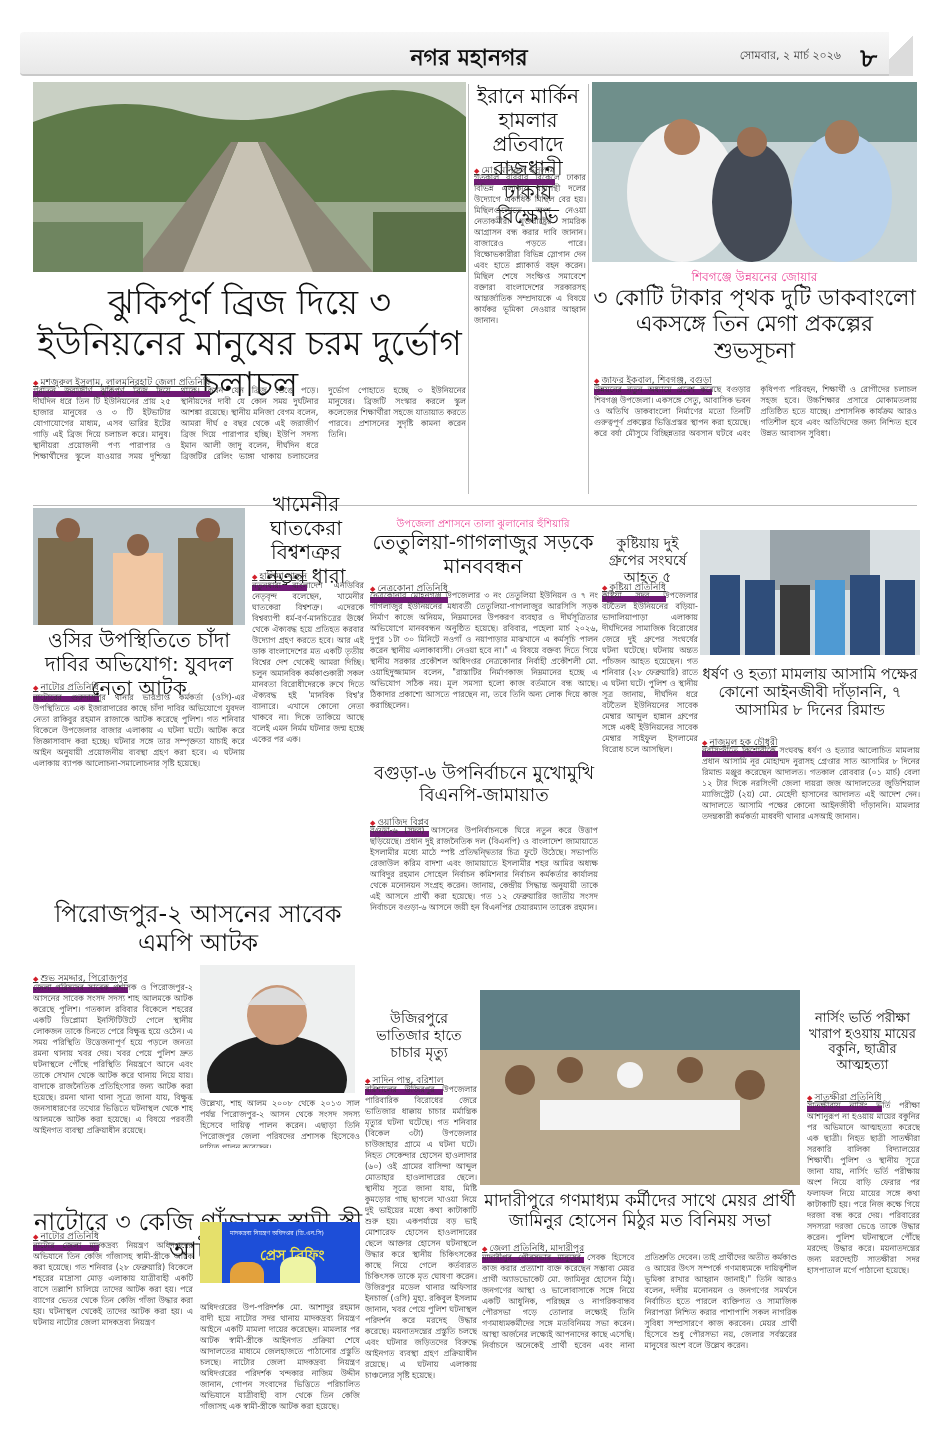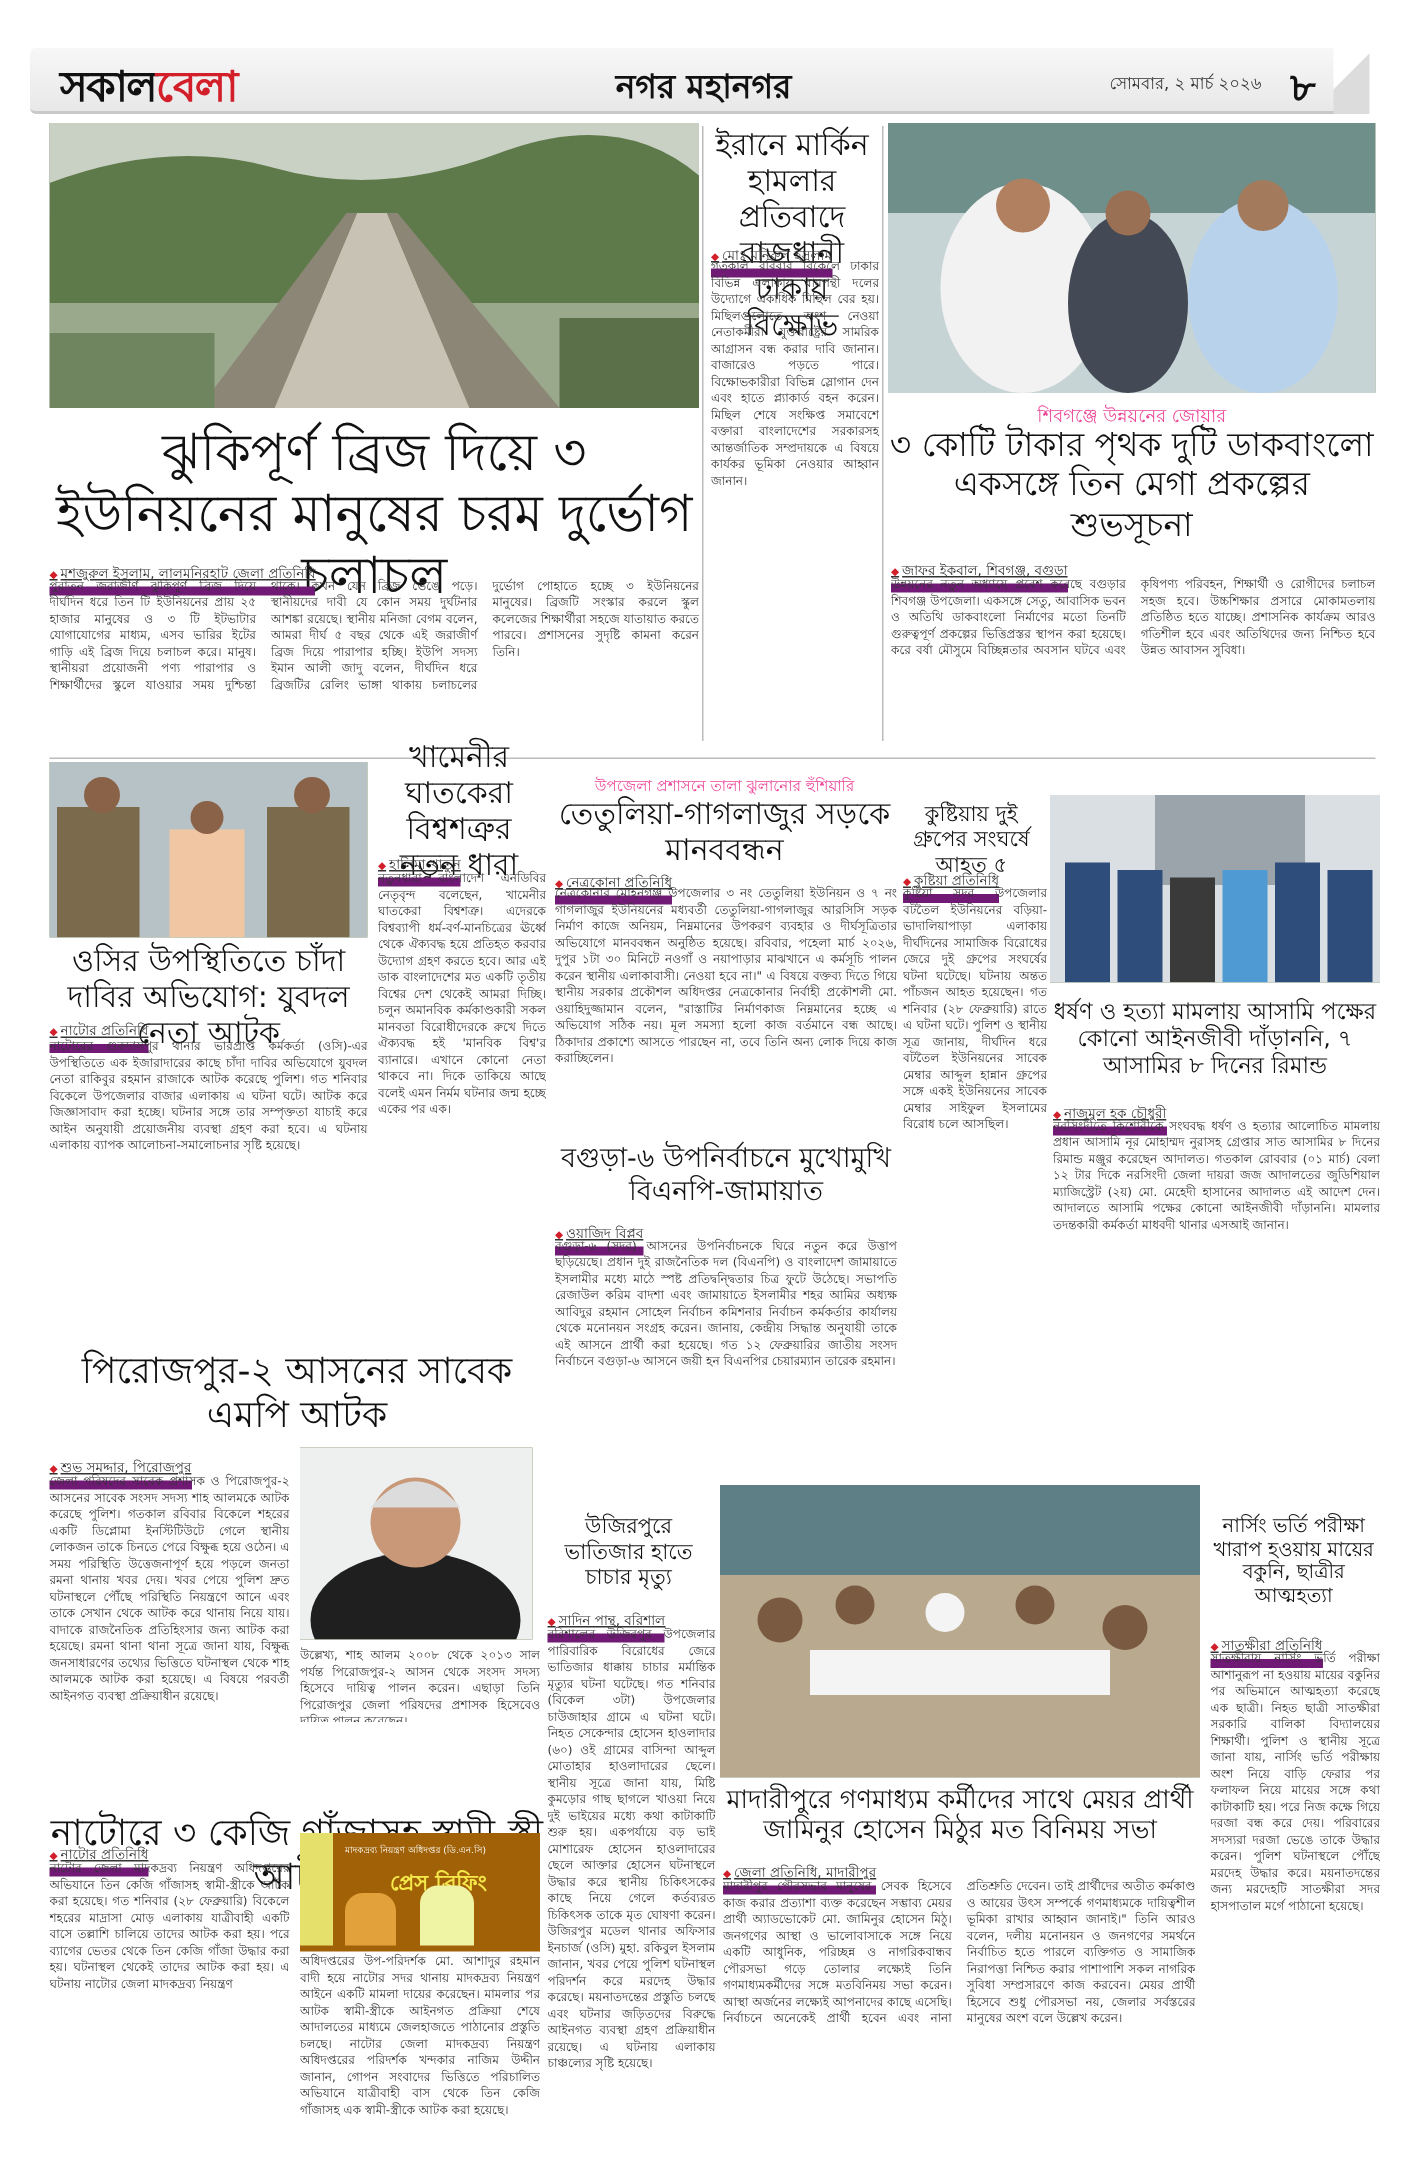--- a/index.html
+++ b/index.html
@@ -23,23 +23,20 @@
   .byline { font-size: 9px; color: #333; border-bottom: 6px solid #701a75; display: inline-block; padding-bottom: 1px; text-decoration: underline; }
   .byline::before { content: "◆"; color: #d21f2a; margin-right: 2px; font-size: 7px; }
   .body { font-size: 8px; line-height: 11px; color: #333; text-align: justify; overflow: hidden; }
   .rule-v { width: 1px; background: #bbb; }
   .rule-h { height: 1px; background: #bbb; }
 </style>
 </head>
 <body>
 
 <div class="abs masthead">
-  <div class="abs logo">
-    <span>সকাল</span><span class="accent">বেলা</span>
-  </div>
   <div class="abs section-title">নগর মহানগর</div>
   <div class="abs dateline">সোমবার, ২ মার্চ ২০২৬</div>
   <div class="abs pageno">৮</div>
 </div>
 
 <div class="abs photo" style="left:33px;top:82px;width:433px;height:190px;">
   <svg viewBox="0 0 433 190" preserveAspectRatio="none">
     <rect width="433" height="190" fill="#9aa88c"></rect>
     <rect y="0" width="433" height="60" fill="#c9d0c4"></rect>
     <path d="M0 40 Q80 10 150 30 T300 20 T433 35 L433 120 L0 120Z" fill="#5f7a4a"></path>
@@ -192,20 +189,20 @@
 <div class="abs" style="left:807px;top:1085px;">
   <span class="byline">সাতক্ষীরা প্রতিনিধি</span>
 </div>
 <div class="abs body" style="left:807px;top:1100px;width:113px;height:320px;">সাতক্ষীরায় নার্সিং ভর্তি পরীক্ষা আশানুরূপ না হওয়ায় মায়ের বকুনির পর অভিমানে আত্মহত্যা করেছে এক ছাত্রী। নিহত ছাত্রী সাতক্ষীরা সরকারি বালিকা বিদ্যালয়ের শিক্ষার্থী। পুলিশ ও স্থানীয় সূত্রে জানা যায়, নার্সিং ভর্তি পরীক্ষায় অংশ নিয়ে বাড়ি ফেরার পর ফলাফল নিয়ে মায়ের সঙ্গে কথা কাটাকাটি হয়। পরে নিজ কক্ষে গিয়ে দরজা বন্ধ করে দেয়। পরিবারের সদস্যরা দরজা ভেঙে তাকে উদ্ধার করেন। পুলিশ ঘটনাস্থলে পৌঁছে মরদেহ উদ্ধার করে। ময়নাতদন্তের জন্য মরদেহটি সাতক্ষীরা সদর হাসপাতাল মর্গে পাঠানো হয়েছে।</div>
 
 <div class="abs headline h-l" style="left:33px;top:1160px;width:330px;font-size:24px;margin-top:48px;">নাটোরে ৩ কেজি গাঁজাসহ স্বামী-স্ত্রী আটক</div>
 <div class="abs" style="left:33px;top:1224px;">
   <span class="byline">নাটোর প্রতিনিধি</span>
 </div>
 <div class="abs body" style="left:33px;top:1240px;width:160px;height:180px;">নাটোর জেলা মাদকদ্রব্য নিয়ন্ত্রণ অধিদপ্তরের অভিযানে তিন কেজি গাঁজাসহ স্বামী-স্ত্রীকে আটক করা হয়েছে। গত শনিবার (২৮ ফেব্রুয়ারি) বিকেলে শহরের মাদ্রাসা মোড় এলাকায় যাত্রীবাহী একটি বাসে তল্লাশি চালিয়ে তাদের আটক করা হয়। পরে ব্যাগের ভেতর থেকে তিন কেজি গাঁজা উদ্ধার করা হয়। ঘটনাস্থল থেকেই তাদের আটক করা হয়। এ ঘটনায় নাটোর জেলা মাদকদ্রব্য নিয়ন্ত্রণ</div>
-<div class="abs photo" style="left:200px;top:1222px;width:160px;height:79px;background:#a16207;">
+<div class="abs photo" style="left:200px;top:1222px;width:160px;height:61px;background:#1d4ed8;">
   <div class="abs" style="left:0;top:0;width:22px;height:75px;background:#e5e06b;"></div>
   <div class="abs" style="left:30px;top:6px;font-size:6px;color:#fff;">মাদকদ্রব্য নিয়ন্ত্রণ অধিদপ্তর (ডি.এন.সি)</div>
   <div class="abs" style="left:60px;top:22px;font-size:14px;color:#f5e84a;font-weight:bold;">প্রেস ব্রিফিং</div>
   <div class="abs" style="left:30px;top:40px;width:34px;height:35px;background:#e3a13c;border-radius:12px 12px 0 0;"></div>
   <div class="abs" style="left:80px;top:35px;width:36px;height:40px;background:#eef4a4;border-radius:12px 12px 0 0;"></div>
 </div>
 <div class="abs body" style="left:200px;top:1302px;width:160px;height:118px;">অধিদপ্তরের উপ-পরিদর্শক মো. আশাদুর রহমান বাদী হয়ে নাটোর সদর থানায় মাদকদ্রব্য নিয়ন্ত্রণ আইনে একটি মামলা দায়ের করেছেন। মামলার পর আটক স্বামী-স্ত্রীকে আইনগত প্রক্রিয়া শেষে আদালতের মাধ্যমে জেলহাজতে পাঠানোর প্রস্তুতি চলছে। নাটোর জেলা মাদকদ্রব্য নিয়ন্ত্রণ অধিদপ্তরের পরিদর্শক খন্দকার নাজিম উদ্দীন জানান, গোপন সংবাদের ভিত্তিতে পরিচালিত অভিযানে যাত্রীবাহী বাস থেকে তিন কেজি গাঁজাসহ এক স্বামী-স্ত্রীকে আটক করা হয়েছে।</div>
 
 </body></html>

